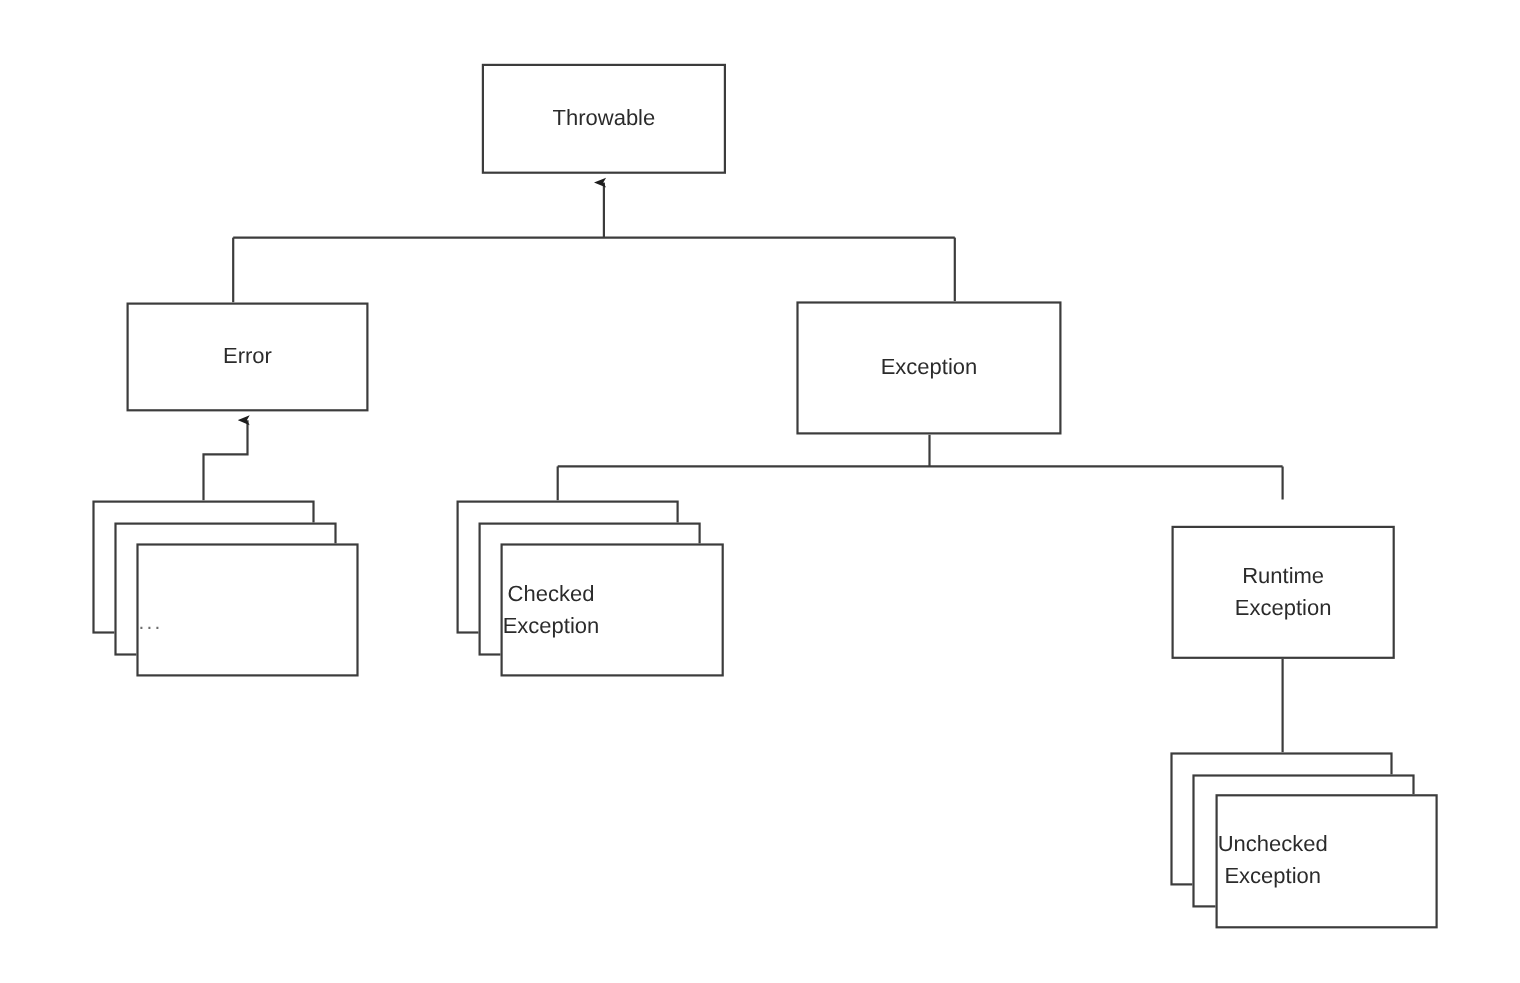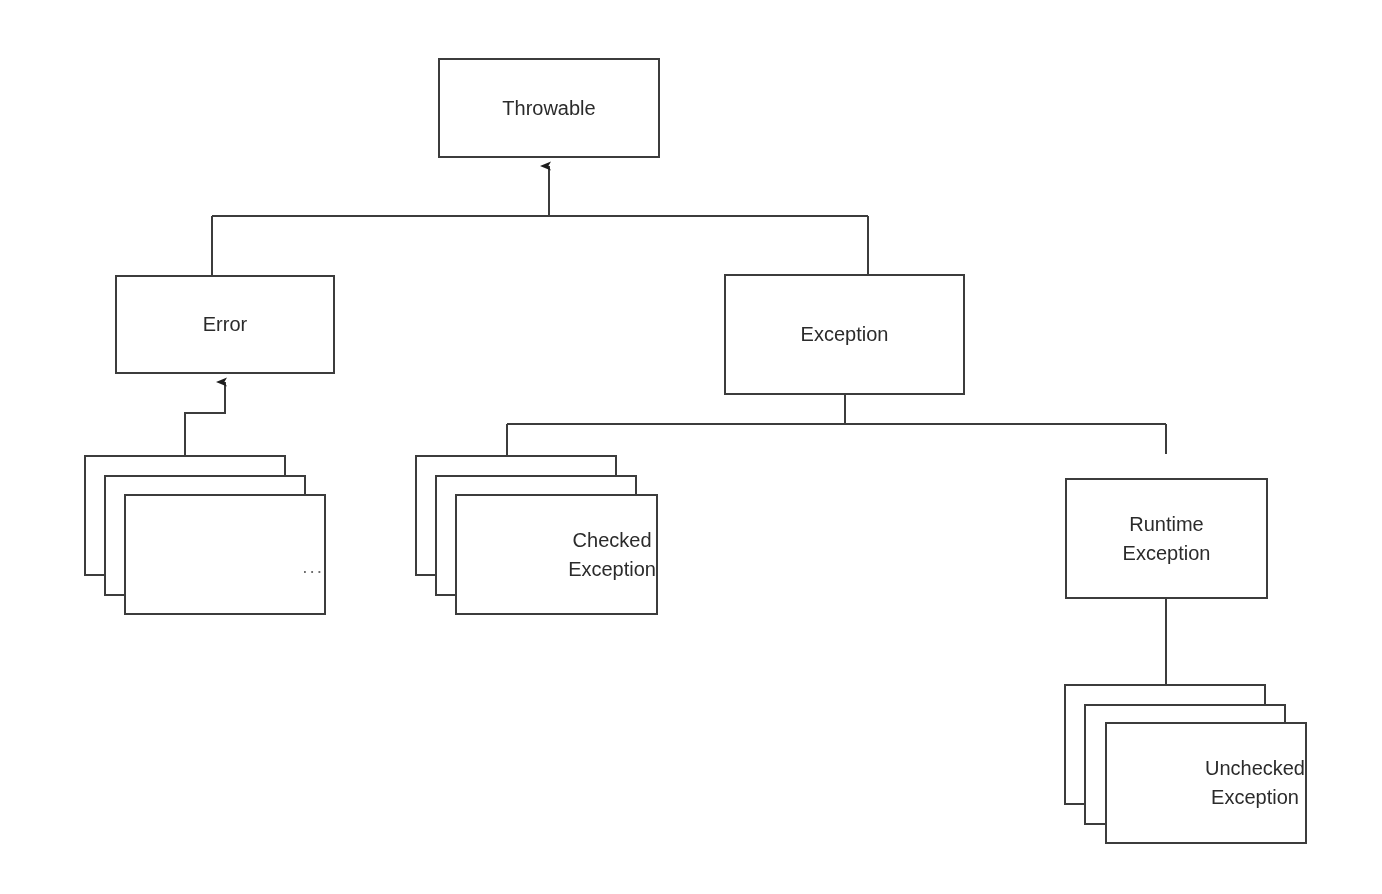--- a/index.html
+++ b/index.html
@@ -48,21 +48,21 @@
   }
   .stack-sheet {
     position: absolute;
     box-sizing: border-box;
     background: #ffffff;
     border: 2px solid #3c3c3c;
   }
   .stack-front {
     display: flex;
     align-items: center;
-    justify-content: flex-end;
+    justify-content: flex-start;
     text-align: center;
     font-size: 20px;
     line-height: 29px;
     color: #2b2b2b;
     white-space: pre-line;
   }
   .stack-front.ellipsis-node {
     align-items: flex-start;
     padding-top: 56px;
     font-size: 19px;

